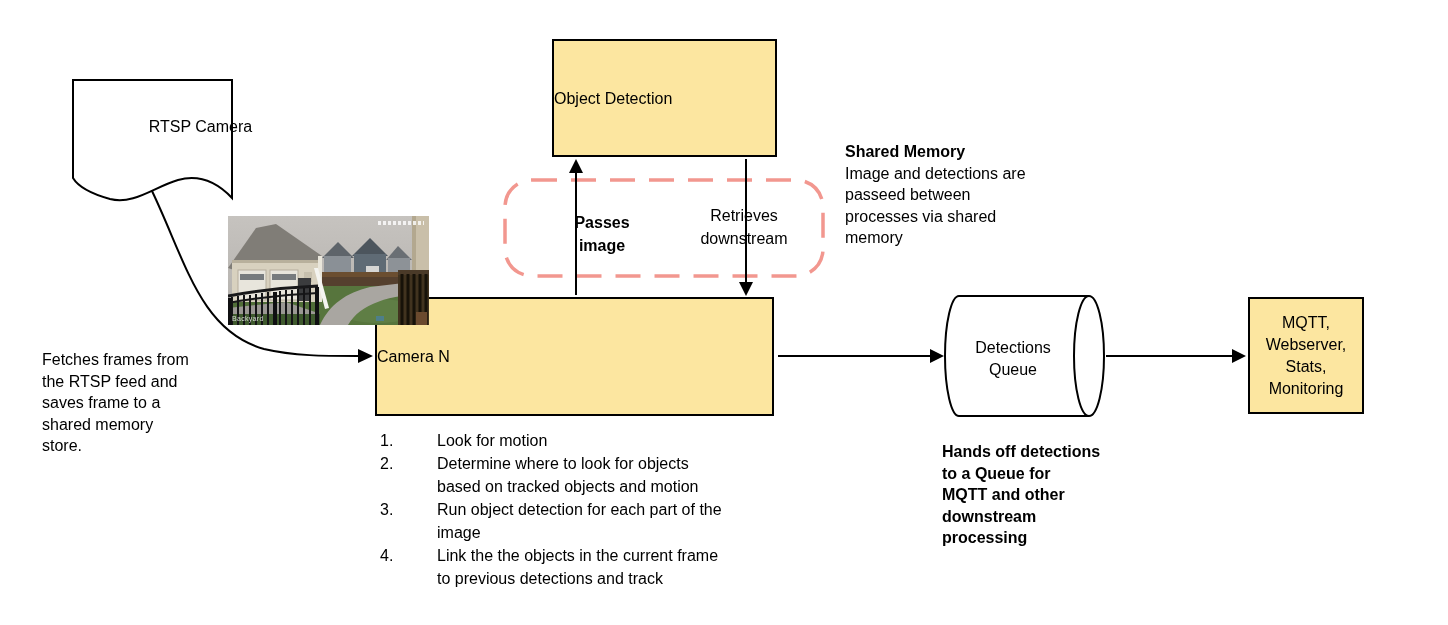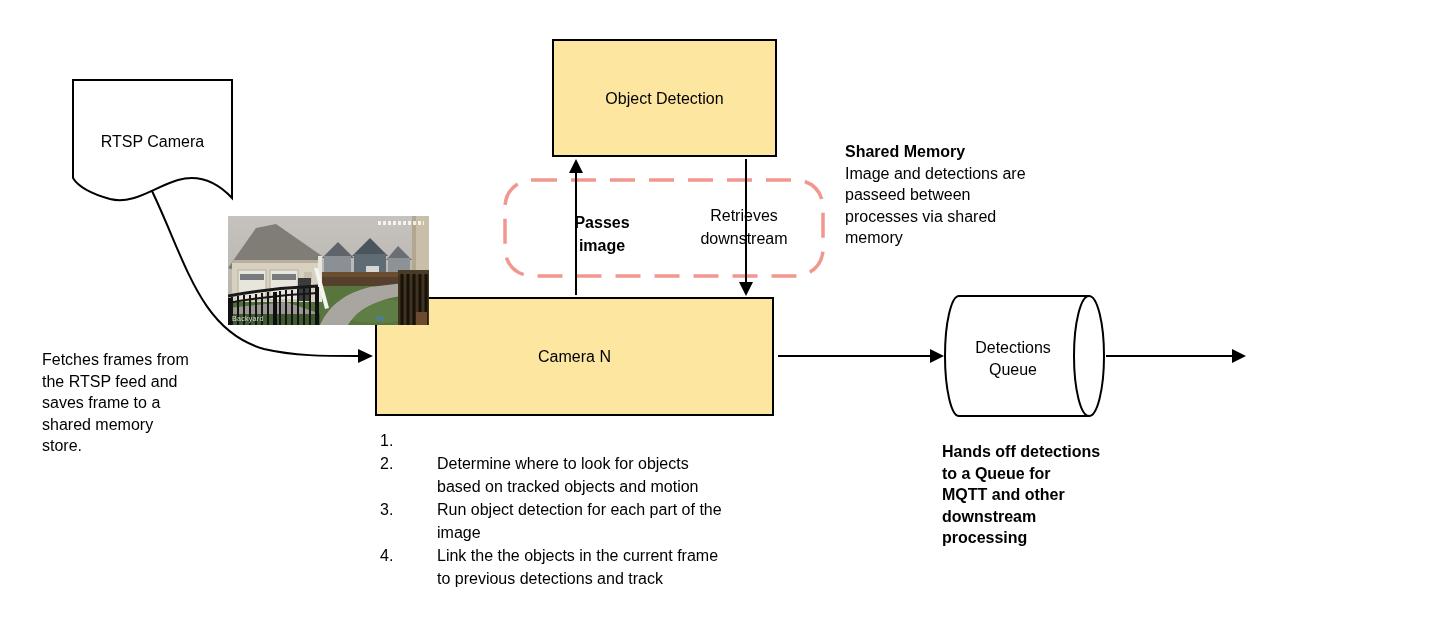--- a/index.html
+++ b/index.html
@@ -13,21 +13,21 @@
   #canvas{
     position:relative;width:1448px;height:625px;overflow:hidden;
     background:var(--background);
     font-family:"Liberation Sans","DejaVu Sans",sans-serif;
     color:var(--text);font-size:16px;
   }
   .abs{position:absolute;}
   .node{
     position:absolute;background:var(--node-fill);
     border:2px solid var(--node-border);
-    display:flex;flex-direction:column;align-items:center;justify-content:center;
+    display:flex;flex-direction:row;align-items:center;
     text-align:center;line-height:23px;box-sizing:border-box;
   }
   .preline{white-space:pre-line;}
   .note{position:absolute;line-height:21.5px;}
   .note-title{font-weight:bold;}
   .italic{font-style:italic;}
   .center{text-align:center;}
   .edge-label{position:absolute;text-align:center;line-height:23px;}
   .steps{position:absolute;left:380px;top:429px;width:400px;}
   .step{display:flex;line-height:23px;}
@@ -75,21 +75,21 @@
 
     <g>
       <path class="conn" d="M1106,356 L1232,356"></path>
       <polygon class="arrowhead" points="1246,356 1232,349 1232,363"></polygon>
     </g>
   </svg>
 
   <svg class="abs" style="left:72px;top:79px;" width="162" height="126" viewBox="0 0 162 126">
     <path class="shape-stroke" d="M1,1 L160,1 L160,119 C142,100 124,96 106,101 C82,108 62,126 38,120 C20,115 7,109 1,99 Z"></path>
   </svg>
-  <div class="abs center" style="left:72px;top:133px;width:161px;">RTSP Camera</div>
+  <div class="abs center" style="left:72px;top:118px;width:161px;padding-left:48px;">RTSP Camera</div>
 
   <div class="node" style="left:552px;top:39px;width:225px;height:118px;">
     <div>Object Detection</div>
   </div>
 
   <div class="node" style="left:375px;top:297px;width:399px;height:119px;">
     <div>Camera N</div>
   </div>
 
   <div class="edge-label preline" style="left:542px;top:211px;width:120px;font-weight:bold;">Passes
@@ -107,20 +107,21 @@
 
   <div class="note preline" style="left:42px;top:349px;width:190px;">Fetches frames from
 the RTSP feed and
 saves frame to a
 shared memory
 store.</div>
 
   <div class="steps">
     <div class="step">
       <span class="step-num">1.</span>
+      <span class="step-text preline">Look for motion</span>
     </div>
     <div class="step">
       <span class="step-num">2.</span>
       <span class="step-text preline">Determine where to look for objects
 based on tracked objects and motion</span>
     </div>
     <div class="step">
       <span class="step-num">3.</span>
       <span class="step-text preline">Run object detection for each part of the
 image</span>
@@ -138,20 +139,22 @@
   </svg>
   <div class="abs center preline" style="left:948px;top:337px;width:130px;line-height:22px;">Detections
 Queue</div>
 
   <div class="note preline" style="left:942px;top:441px;width:200px;font-weight:bold;">Hands off detections
 to a Queue for
 MQTT and other
 downstream
 processing</div>
 
+  <div class="node preline" style="left:1248px;top:297px;width:116px;height:117px;line-height:22px;">MQTT, Webserver,
+Stats, Monitoring</div>
 
   <div id="snapshot">
     <svg width="201" height="109" viewBox="0 0 201 109">
       <defs>
         <linearGradient id="sky" x1="0" y1="0" x2="0" y2="1">
           <stop offset="0" stop-color="#c6c3bf"></stop>
           <stop offset="1" stop-color="#b2afab"></stop>
         </linearGradient>
       </defs>
       <rect width="201" height="109" fill="url(#sky)"></rect>

